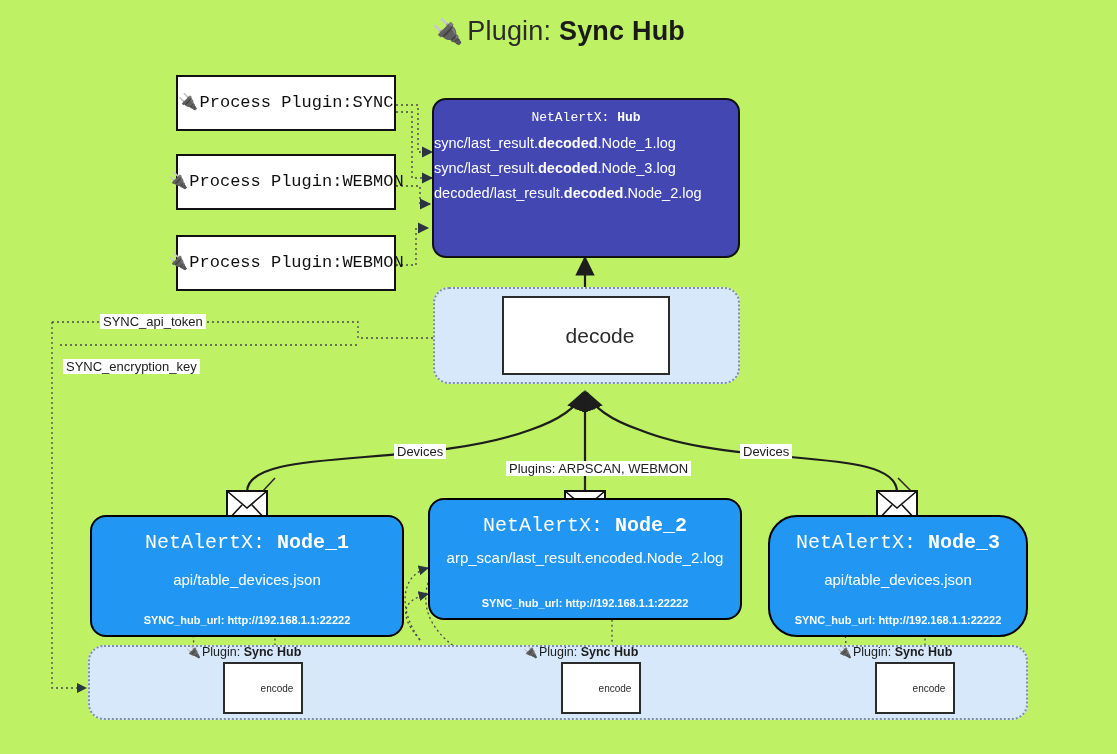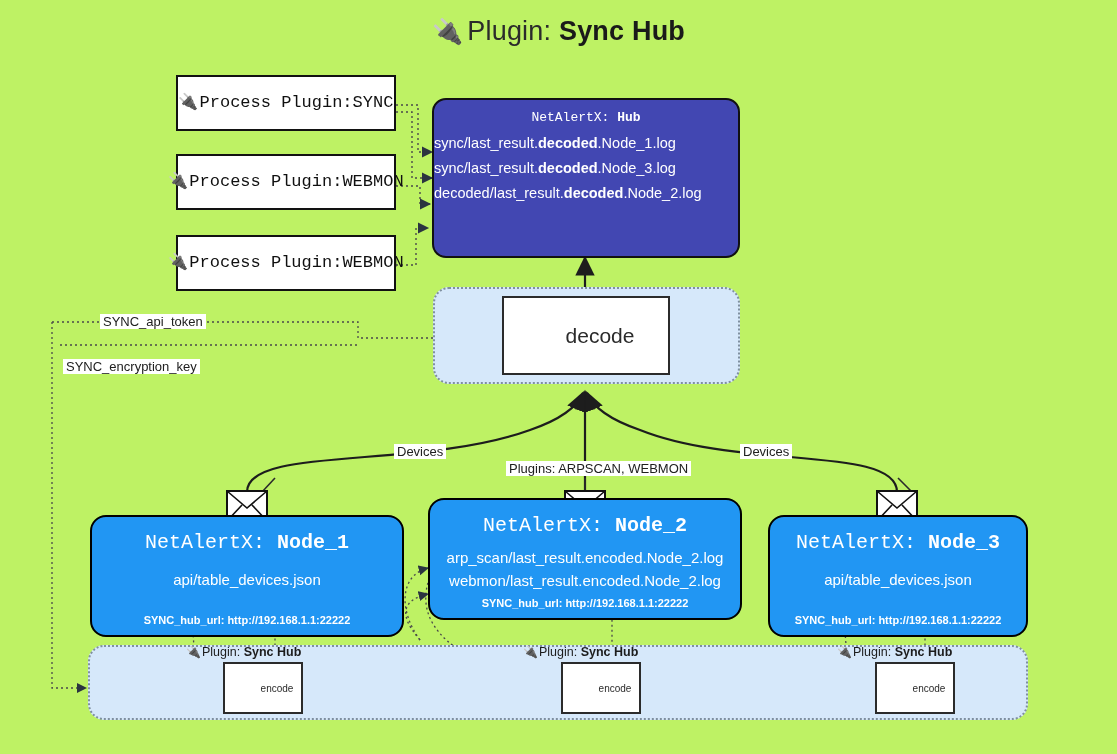--- a/index.html
+++ b/index.html
@@ -309,25 +309,24 @@
     </div>
     <div class="nline" style="margin-top:14px;">api/table_devices.json</div>
     <div class="nfoot">SYNC_hub_url: http://192.168.1.1:22222</div>
   </div>
 
   <div class="node nodebox" style="left:428px; top:498px; width:314px; height:122px; position:absolute;">
     <div class="ntitle">
       <span>NetAlertX:</span> <span class="bold">Node_2</span>
     </div>
     <div class="nline" style="margin-top:9px;">arp_scan/last_result.encoded.Node_2.log</div>
-    <div class="nline">webmon/last_result.encoded.Node_2.log</div>
     <div class="nfoot">SYNC_hub_url: http://192.168.1.1:22222</div>
   </div>
 
-  <div class="node nodebox" style="left:768px; top:515px; width:260px; height:122px; position:absolute;">
+  <div class="node nodebox" style="left:768px; top:515px; width:260px; height:122px; position:absolute;border-radius:29px;">
     <div class="ntitle">
       <span>NetAlertX:</span> <span class="bold">Node_3</span>
     </div>
     <div class="nline" style="margin-top:14px;">api/table_devices.json</div>
     <div class="nfoot">SYNC_hub_url: http://192.168.1.1:22222</div>
   </div>
 
   <div class="node bluebox" style="left:88px; top:645px; width:940px; height:75px;"></div>
 
   <div class="synclabel" style="left:186px; top:645px;">

